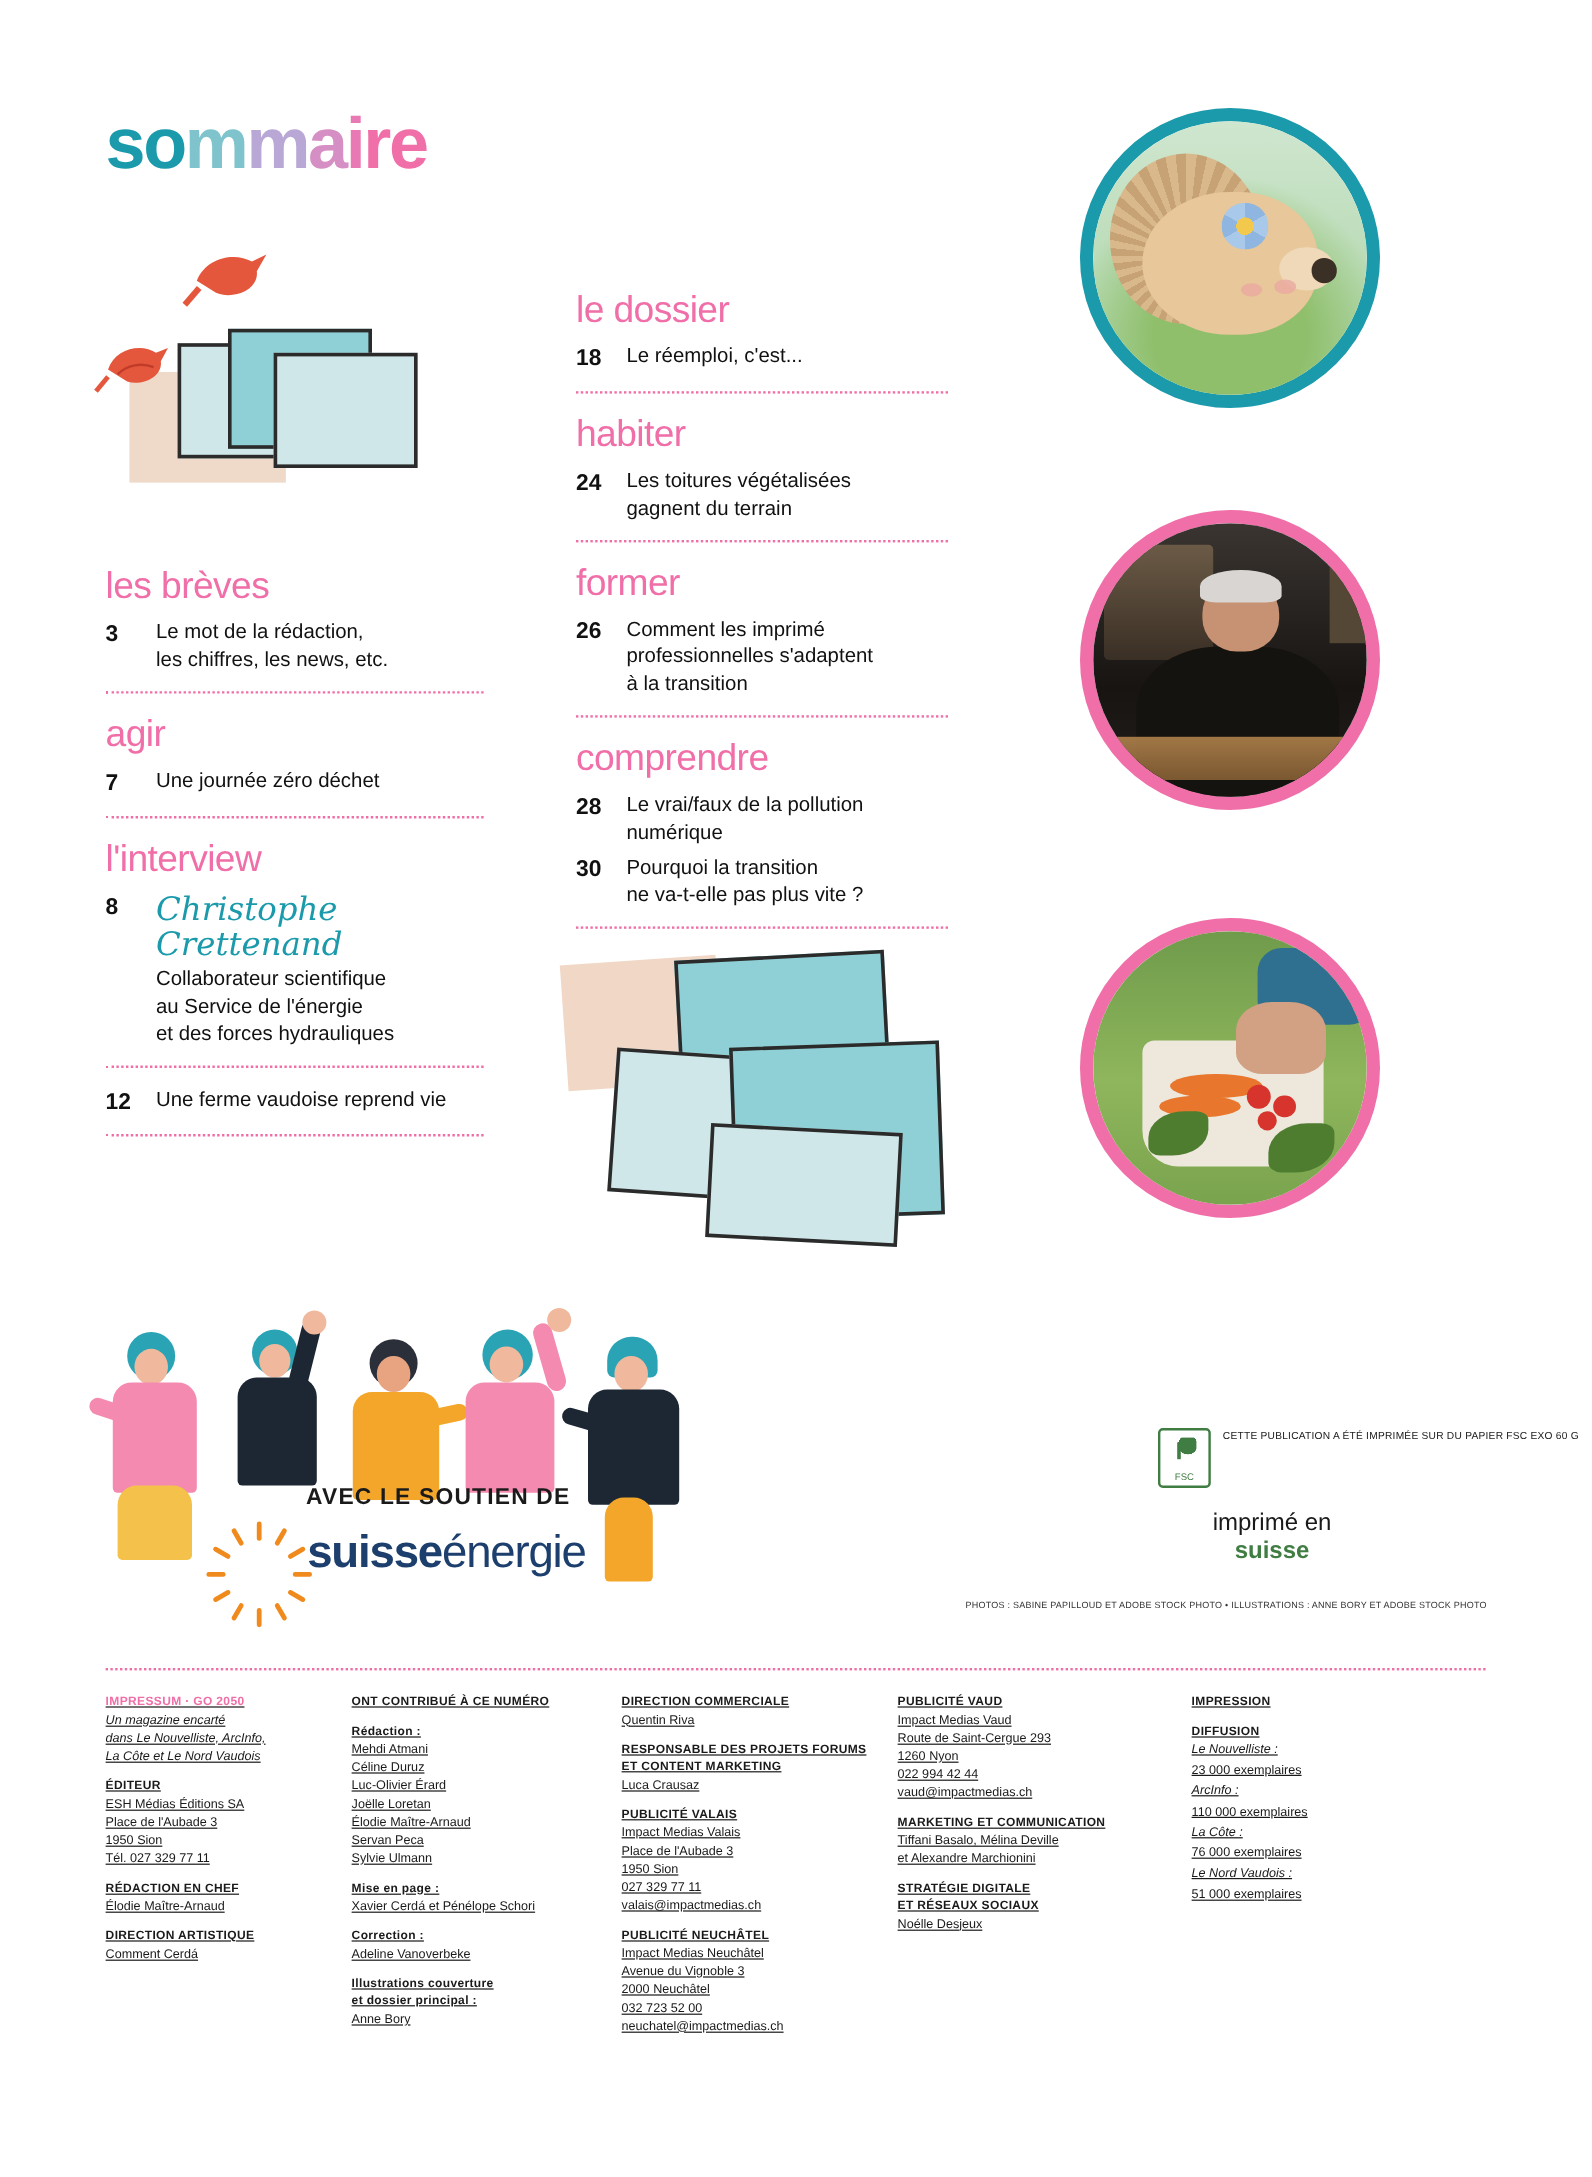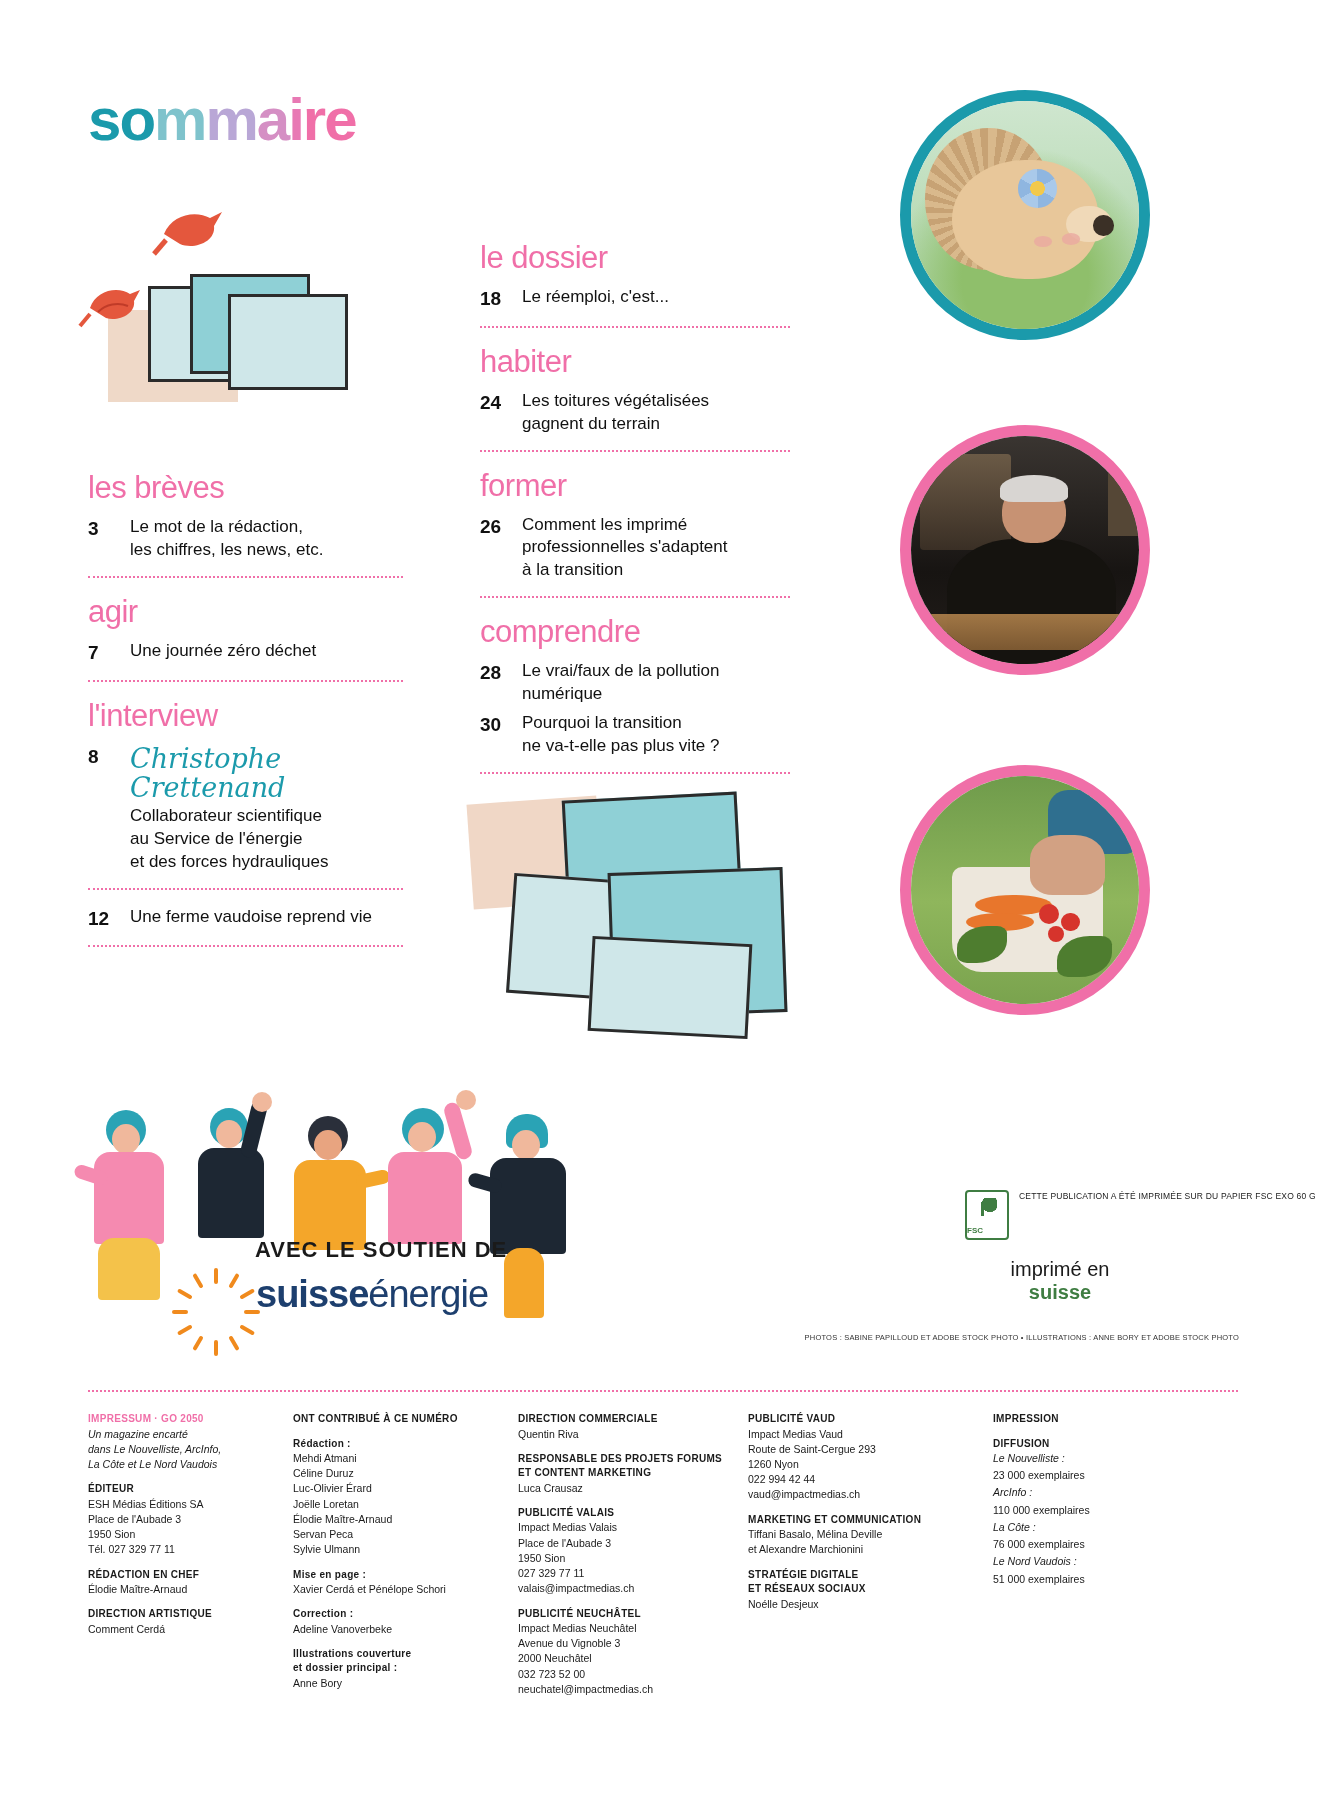--- a/index.html
+++ b/index.html
@@ -167,21 +167,21 @@
   .illo-people{
     position:absolute; left:80px; top:1090px; width:530px; height:200px;
   }
   .person{ position:absolute; }
   .p-head{ position:absolute; border-radius:50%; }
   .p-body{ position:absolute; border-radius:16px 16px 4px 4px; }
   .p-arm{ position:absolute; border-radius:10px; }
 
   .support-label{
     position:absolute; left:255px; top:1237px;
-    font-size:22px; font-weight:700; letter-spacing:1px; color:#1a1a1a;
+    font-size:19px; font-weight:700; letter-spacing:1px; color:#1a1a1a;
   }
   .suisse-energie{
     position:absolute; left:190px; top:1268px;
     display:flex; align-items:center; gap:14px;
   }
   .se-sun{
     width:52px; height:52px; position:relative;
   }
   .se-sun span{
     position:absolute; left:50%; top:50%; width:4px; height:16px;
@@ -190,22 +190,22 @@
   .se-word{
     font-size:38px; font-weight:700; color:#1d3f6e; letter-spacing:-1px;
   }
   .se-word b{ color:#1d3f6e; }
   .se-word i{ font-style:normal; font-weight:400; }
 
   
   .fsc-block{ position:absolute; left:965px; top:1190px; display:flex; gap:10px; }
   .fsc-logo{
     width:44px; height:50px; border:2px solid #3f7d42; border-radius:4px;
-    color:#3f7d42; font-size:8px; font-weight:700;
-    display:flex; align-items:flex-end; justify-content:flex-start; padding-bottom:3px;
+    color:#3f7d42; font-size:8px; font-weight:400;
+    display:flex; align-items:flex-end; justify-content:center; padding-bottom:3px;
     position:relative;
   }
   .fsc-logo::before{
     content:""; position:absolute; left:12px; top:6px; width:18px; height:20px;
     background:
       linear-gradient(#3f7d42,#3f7d42) left 2px top 4px/3px 14px no-repeat,
       radial-gradient(circle at 60% 30%, #3f7d42 0 45%, rgba(0,0,0,0) 46%);
   }
   .fsc-text{ font-size:8.5px; line-height:1.45; color:#1a1a1a; letter-spacing:.2px; }
   .imprime{
@@ -221,21 +221,21 @@
   
   .imp-rule{
     position:absolute; left:88px; top:1390px; width:1150px; height:0;
     border-top:2px dotted #f06fa8;
   }
   .impressum{
     position:absolute; left:88px; top:1412px; width:1155px;
     display:flex; gap:0;
     font-size:10.5px; line-height:1.45; color:#1a1a1a;
   }
-  .imp-col{ width:205px; padding-right:16px; }
+  .imp-col{ width:205px; padding-right:16px;text-decoration:underline; }
   .imp-col.c2{ width:225px; }
   .imp-col.c3{ width:230px; }
   .imp-col.c4{ width:245px; }
   .imp-col.c5{ width:230px; }
   .imp-h{ font-weight:700; font-size:10px; letter-spacing:.3px; text-transform:uppercase; margin-top:10px; }
   .imp-h:first-child{ margin-top:0; }
   .imp-h.pink{ color:#f06fa8; }
   .imp-p{ margin:0 0 2px 0; }
   .imp-i{ font-style:italic; }
 </style>

